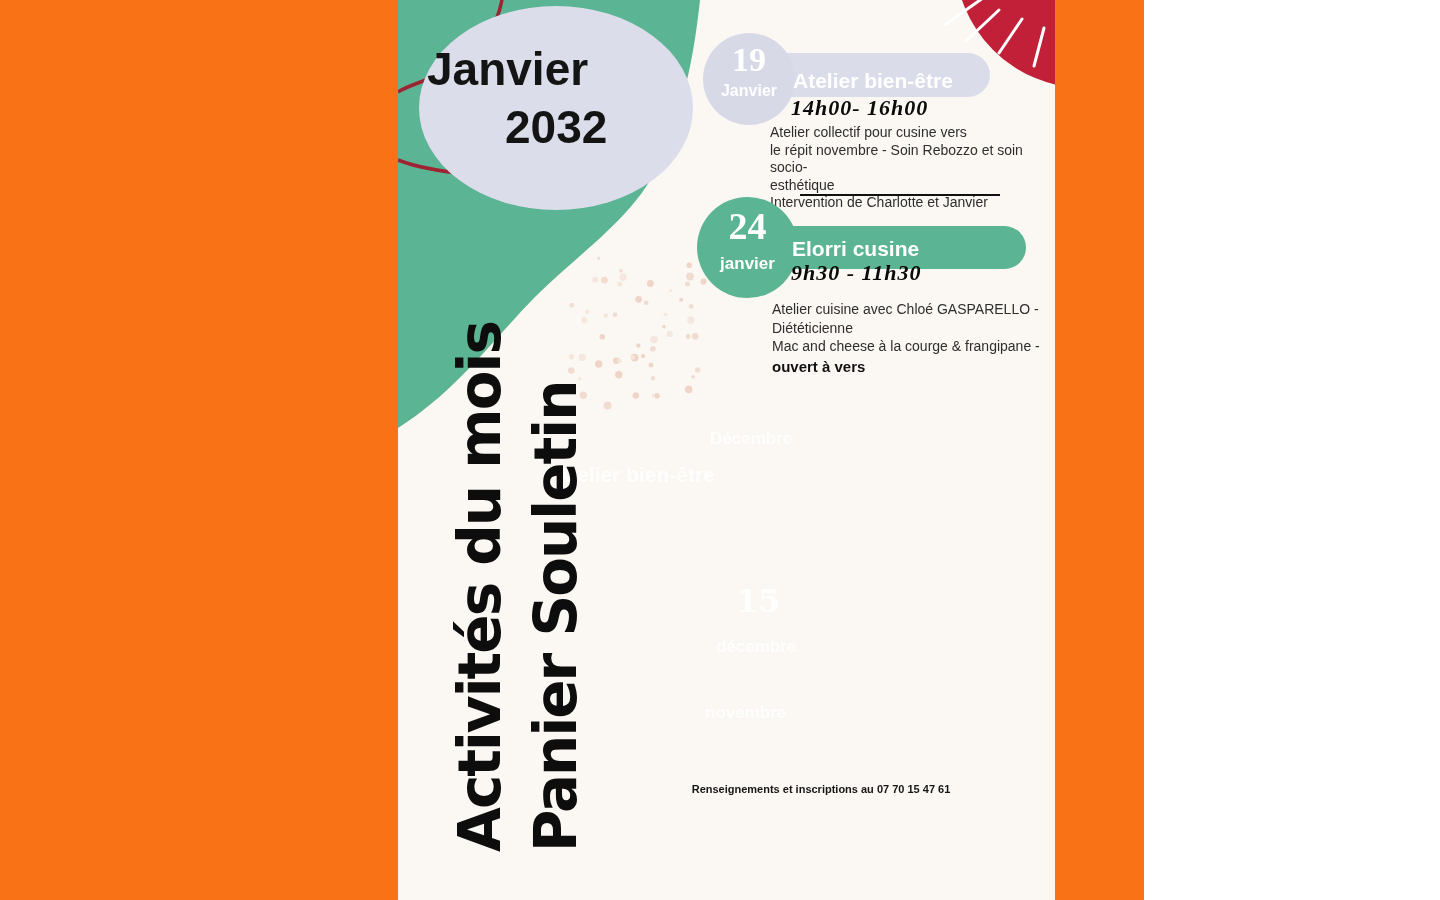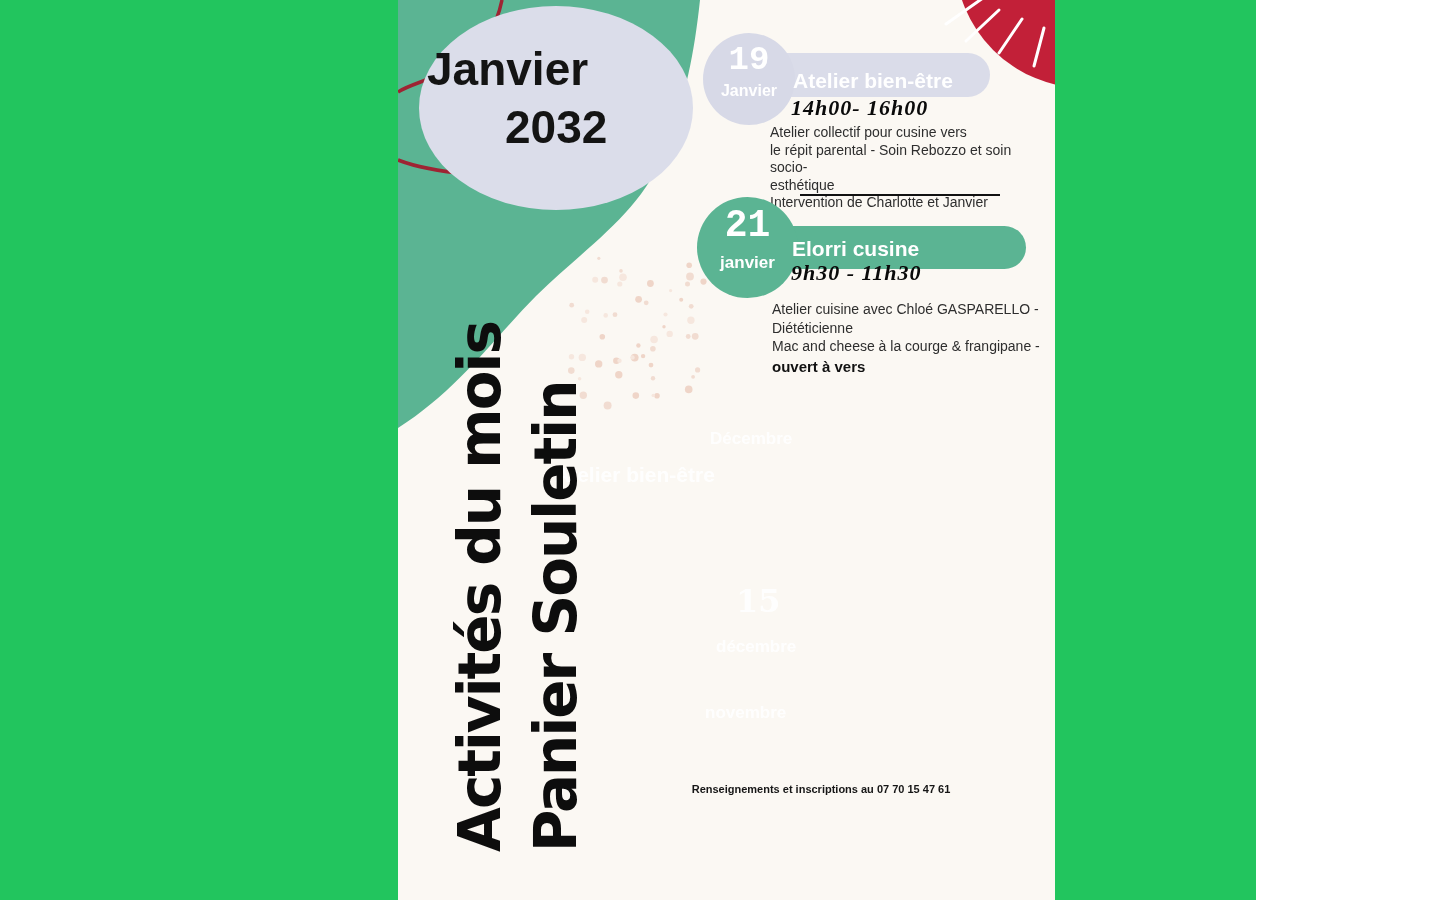--- a/index.html
+++ b/index.html
@@ -1,18 +1,18 @@
 <!DOCTYPE html>
 <html><head>
 <meta charset="utf-8">
 <style>
   * { margin:0; padding:0; box-sizing:border-box; }
   html,body { width:1440px; height:900px; background:#ffffff; overflow:hidden;
               font-family:"Liberation Sans", sans-serif; }
-  .canvas { position:relative; width:1256px; height:900px; background:#22c55e; }
+  .canvas { position:relative; width:1144px; height:900px; background:#f97316; }
   .poster { position:absolute; left:398px; top:0; width:657px; height:900px;
             background:#FBF8F3; overflow:hidden; }
   .deco-layer { position:absolute; left:0; top:0; width:657px; height:900px; }
 
   
   .month-line1 { position:absolute; left:29px; top:42px; font-size:46px; font-weight:800;
                  color:#141414; letter-spacing:0px; }
   .month-line2 { position:absolute; left:107px; top:100px; font-size:46px; font-weight:800;
                  color:#141414; }
 
@@ -22,21 +22,21 @@
             font-family:"DejaVu Sans", sans-serif; font-weight:bold;
             font-size:58px; line-height:76px; letter-spacing:-2px; color:#0d0d0d; }
 
   
   .pill { position:absolute; border-radius:24px; }
   .pill-1 { left:330px; top:53px; width:262px; height:44px; background:#DADCE9; }
   .pill-2 { left:340px; top:226px; width:288px; height:43px; background:#5BB493; }
   .date-circle { position:absolute; border-radius:50%; text-align:center; color:#fff; }
   .circle-1 { left:305px; top:33px; width:92px; height:92px; background:#D7D9E7; }
   .circle-2 { left:299px; top:197px; width:101px; height:101px; background:#5BB493; }
-  .date-num { font-family:Liberation Mono, monospace; font-weight:bold; color:#fff; }
+  .date-num { font-family:Liberation Serif, serif; font-weight:bold; color:#fff; }
   .circle-1 .date-num { font-size:34px; margin-top:8px; }
   .circle-2 .date-num { font-size:38px; margin-top:7px; }
   .date-month { font-weight:bold; color:#fff; }
   .circle-1 .date-month { font-size:16px; margin-top:3px; }
   .circle-2 .date-month { font-size:17px; margin-top:6px; }
   .event-title { position:absolute; color:#fff; font-weight:bold; font-size:21px; }
   .title-1 { left:395px; top:69px; }
   .title-2 { left:394px; top:237px; }
   .event-time { position:absolute; font-family:"Liberation Serif", serif;
                 font-weight:bold; font-style:italic; font-size:22px; color:#0a0a0a;
@@ -149,29 +149,29 @@
 
     <div class="pill pill-1"></div>
     <div class="date-circle circle-1">
       <div class="date-num">19</div>
       <div class="date-month">Janvier</div>
     </div>
     <div class="event-title title-1">Atelier bien-être</div>
     <div class="event-time time-1">14h00- 16h00</div>
     <div class="event-desc desc-1">
       <div>Atelier collectif pour cusine vers</div>
-      <div>le répit parental - Soin Rebozzo et soin socio-</div>
+      <div>le répit novembre - Soin Rebozzo et soin socio-</div>
       <div>esthétique</div>
       <div>Intervention de Charlotte et Janvier</div>
     </div>
     <div class="underline-1"></div>
 
     <div class="pill pill-2"></div>
     <div class="date-circle circle-2">
-      <div class="date-num">21</div>
+      <div class="date-num">24</div>
       <div class="date-month">janvier</div>
     </div>
     <div class="event-title title-2">Elorri cusine</div>
     <div class="event-time time-2">9h30 - 11h30</div>
     <div class="event-desc desc-2">
       <div>Atelier cuisine avec Chloé GASPARELLO -</div>
       <div>Diététicienne</div>
       <div>Mac and cheese à la courge &amp; frangipane -</div>
       <div class="desc-bold">ouvert à vers</div>
     </div>

